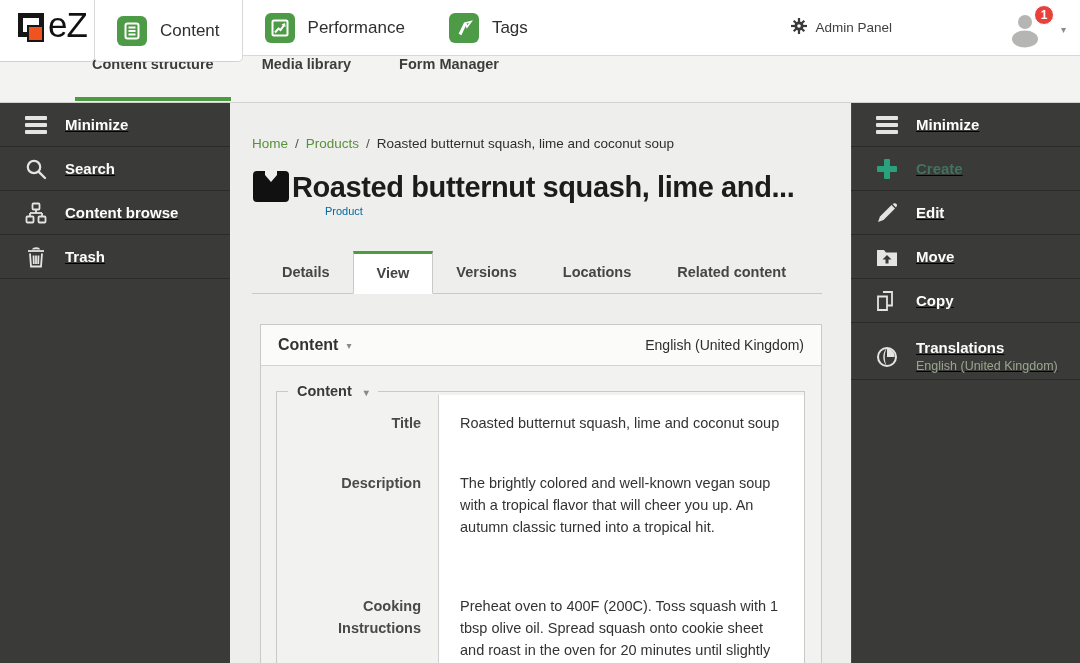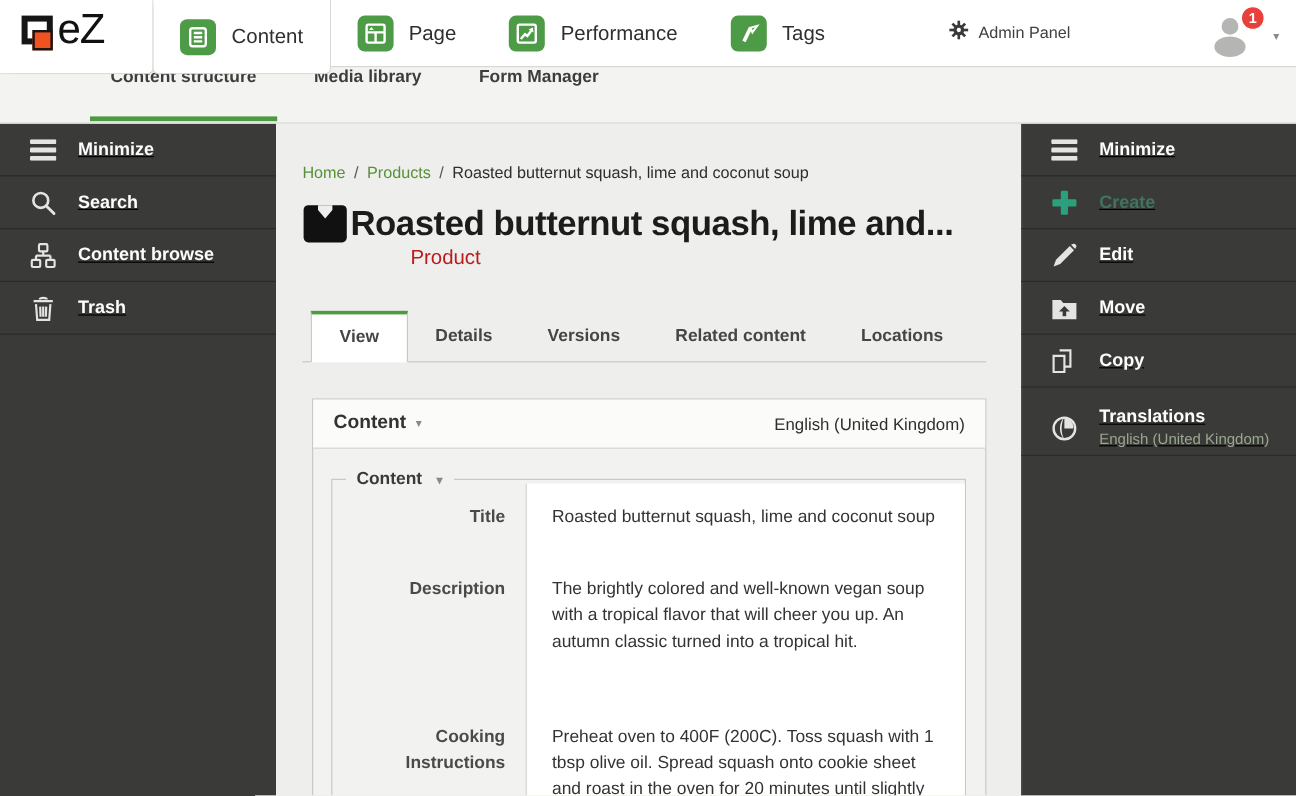--- a/index.html
+++ b/index.html
@@ -7,21 +7,21 @@
   body {
     width:1080px; height:663px; overflow:hidden; position:relative;
     font-family:"Liberation Sans", sans-serif; background:#eeeeec;
   }
   
   .topbar {
     height:56px; background:#fff; display:flex; align-items:stretch;
     position:relative; z-index:5; border-bottom:1px solid #d8d8d6;
   }
   .logo-block {
-    width:128px; height:62px; align-self:flex-start; background:#fff;
+    width:95px; height:62px; align-self:flex-start; background:#fff;
     border-right:1px solid #d8d8d6; border-bottom:1px solid #d2d2d0;
     border-radius:0 0 5px 0; display:flex; align-items:center; padding-left:18px;
     position:relative; z-index:6;
   }
   .ezlogo { position:relative; width:44px; height:40px; }
   .ez-outline { position:absolute; left:0; top:2px; width:26px; height:24px; border:5px solid #161616; background:#fff; }
   .ez-orange { position:absolute; left:9px; top:14px; width:17px; height:17px; background:#f0531f; border:2px solid #161616; }
   .ez-text { position:absolute; left:30px; top:-6px; font-size:35px; color:#111; letter-spacing:-1px; }
   .top-tab {
     display:flex; align-items:center; gap:13px; padding:0 22px;
@@ -77,21 +77,21 @@
   
   .main { flex:1 1 auto; overflow:hidden; padding:0 29px 0 22px; background:#eeeeec; }
   .breadcrumb { margin-top:33px; font-size:13.5px; color:#2e2e2c; }
   .breadcrumb a { color:#57913a; text-decoration:none; }
   .crumb-sep { color:#555; padding:0 7px; }
   .title-row { margin-top:19px; display:flex; align-items:flex-start; }
   .page-title {
     margin:0; font-size:29px; font-weight:bold; color:#1c1c1a; letter-spacing:-0.4px;
     white-space:nowrap; line-height:34px;
   }
-  .page-subtitle { color:#b91c1c; font-size:17px; margin-left:50px; margin-top:1px; }
+  .page-subtitle { color:#0369a1; font-size:11px; margin-left:33px; margin-top:1px; }
   .ctabs { margin-top:34px; display:flex; align-items:flex-end; border-bottom:1px solid #c9c9c7; padding-left:7px; }
   .ctab {
     height:42px; line-height:42px; padding:0 23px; font-size:14.5px; font-weight:bold; color:#454543; cursor:pointer;
   }
   .ctab.active {
     background:#fff; border:1px solid #c9c9c7; border-bottom:1px solid #fff;
     border-top:3px solid #4d9b40; margin-bottom:-1px; line-height:38px; height:43px;
   }
   .panel { margin-top:30px; margin-left:8px; border:1px solid #c9c9c7; background:#f2f2f0; }
   .panel-header {
@@ -138,31 +138,20 @@
       <svg width="20" height="20" viewBox="0 0 20 20">
           <rect x="3.5" y="2.5" width="13" height="15" rx="2" fill="none" stroke="#fff" stroke-width="2"></rect>
           <line x1="6.5" y1="6.5" x2="13.5" y2="6.5" stroke="#fff" stroke-width="2"></line>
           <line x1="6.5" y1="10" x2="13.5" y2="10" stroke="#fff" stroke-width="2"></line>
           <line x1="6.5" y1="13.5" x2="13.5" y2="13.5" stroke="#fff" stroke-width="2"></line>
         </svg>
     </span>
     <span>Content</span>
   </div>
 
-  <div class="top-tab">
-    <span class="app-icon">
-      <svg width="20" height="20" viewBox="0 0 20 20">
-          <rect x="2.5" y="2.5" width="15" height="15" rx="1.5" fill="none" stroke="#fff" stroke-width="2"></rect>
-          <line x1="3" y1="9" x2="17" y2="9" stroke="#fff" stroke-width="2"></line>
-          <line x1="10" y1="9" x2="10" y2="17" stroke="#fff" stroke-width="2"></line>
-          <path d="M4.5 7 L6.5 4.5 L8.5 7 Z" fill="#fff"></path>
-        </svg>
-    </span>
-    <span>Page</span>
-  </div>
 
   <div class="top-tab">
     <span class="app-icon">
       <svg width="20" height="20" viewBox="0 0 20 20">
           <rect x="2.5" y="2.5" width="15" height="15" rx="1.5" fill="none" stroke="#fff" stroke-width="2"></rect>
           <polyline points="5,14.5 8.5,10.5 10.5,12 14.5,6.5" fill="none" stroke="#fff" stroke-width="2"></polyline>
           <path d="M15 5 L15.6 9 L11.5 6.5 Z" fill="#fff"></path>
         </svg>
     </span>
     <span>Performance</span>
@@ -291,25 +280,25 @@
             <polygon points="13,1 25,1 25,5 19,12 13,5" fill="#eeeeec"></polygon>
           </svg>
       </span>
       <div>
         <h1 class="page-title">Roasted butternut squash, lime and...</h1>
         <div class="page-subtitle">Product</div>
       </div>
     </div>
 
     <div class="ctabs">
+      <div class="ctab"><span>Details</span></div>
       <div class="ctab active"><span>View</span></div>
-      <div class="ctab"><span>Details</span></div>
       <div class="ctab"><span>Versions</span></div>
+      <div class="ctab"><span>Locations</span></div>
       <div class="ctab"><span>Related content</span></div>
-      <div class="ctab"><span>Locations</span></div>
     </div>
 
     <div class="panel">
       <div class="panel-header">
         <span class="panel-title">Content</span>
         <span class="caret">▾</span>
         <span class="panel-lang">English (United Kingdom)</span>
       </div>
       <div class="panel-body">
         <fieldset class="content-fieldset">

